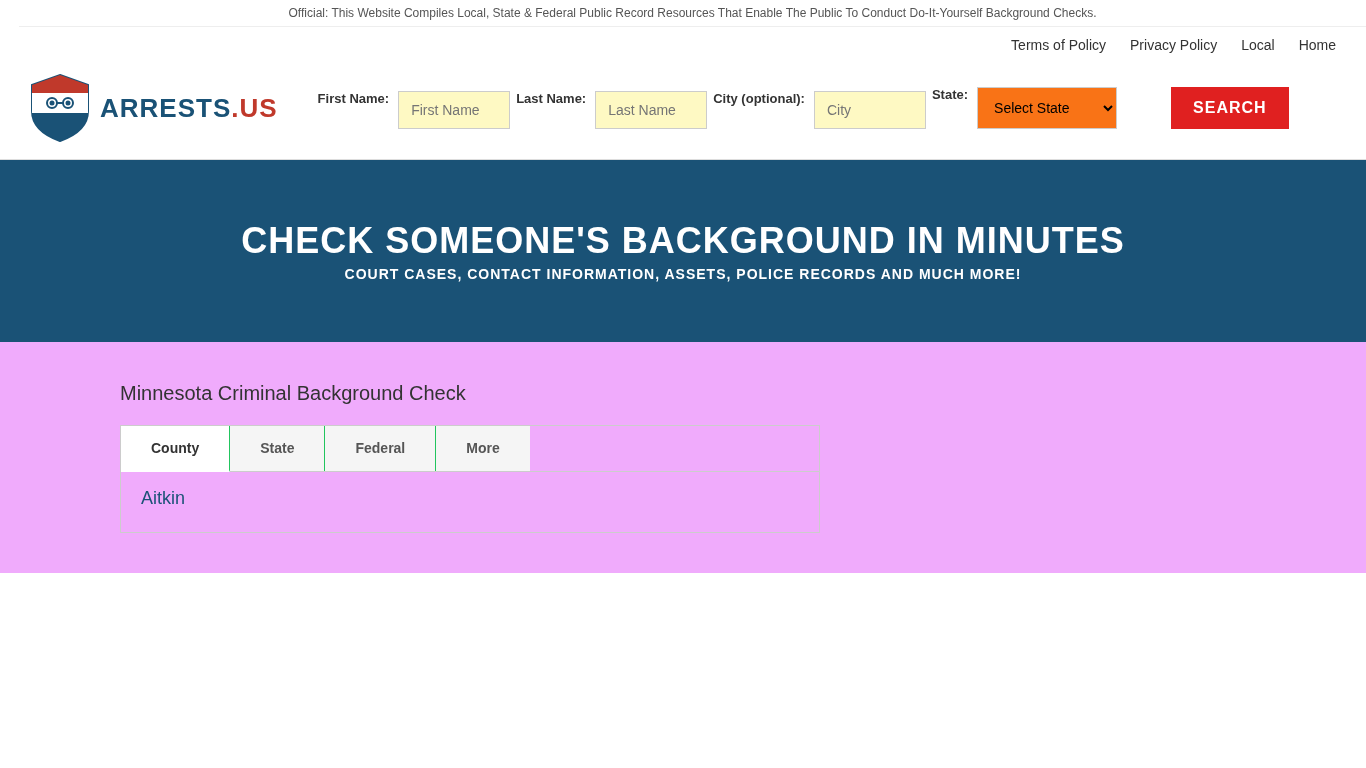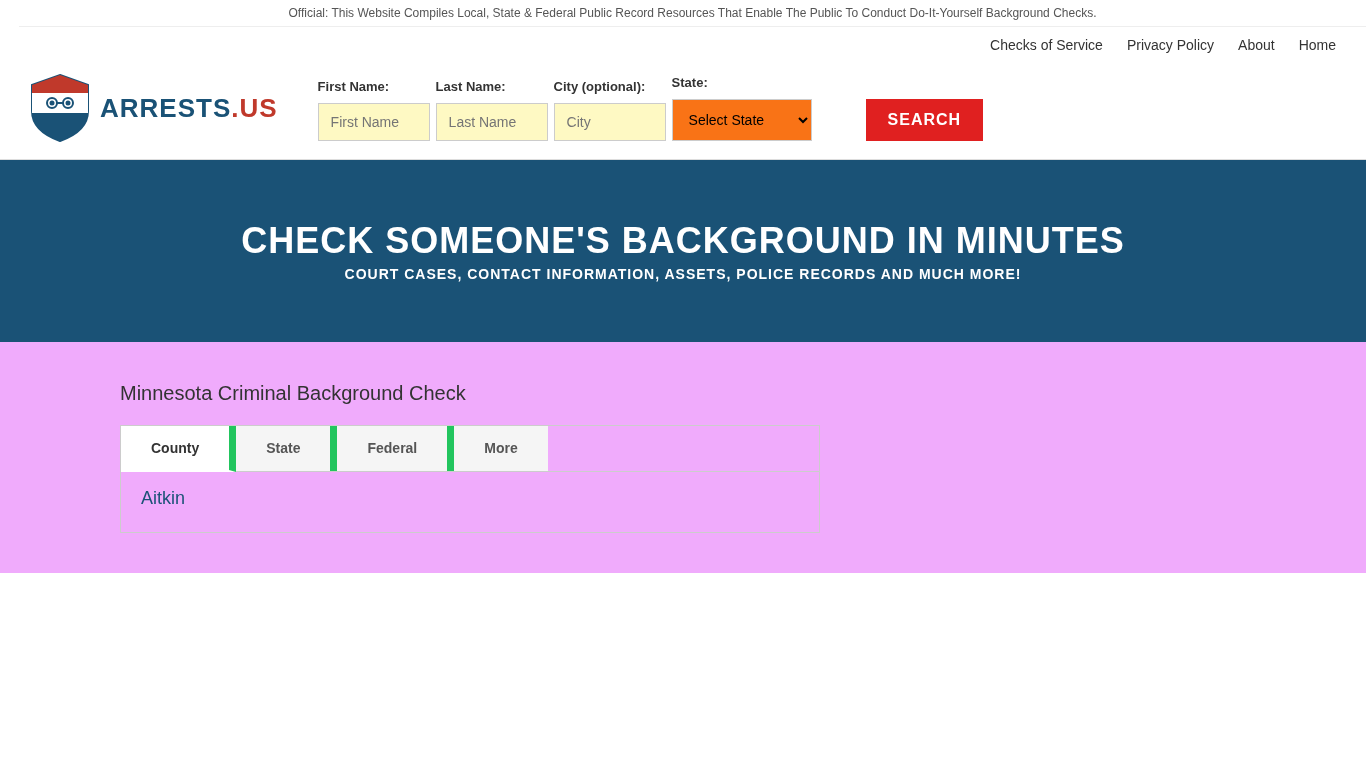--- a/index.html
+++ b/index.html
@@ -66,21 +66,21 @@
 
     .search-area {
       display: flex;
       align-items: flex-end;
       gap: 6px;
       flex: 1;
     }
 
     .search-field {
       display: flex;
-      flex-direction: column;
+      flex-direction: row;
       gap: 9px;
     }
 
     .search-field label {
       font-size: 13px;
       font-weight: bold;
       color: #333;
     }
 
     .search-field input {
@@ -163,21 +163,21 @@
       border-bottom: 1px solid #ccc;
     }
 
     .tab {
       padding: 14px 30px;
       cursor: pointer;
       font-size: 14px;
       font-weight: bold;
       color: #555;
       background: #f5f5f5;
-      border-right: 7px solid #22c55e;
+      border-right: 1px solid #22c55e;
     }
 
     .tab.active {
       background: #fff;
       color: #333;
       border-bottom: 2px solid #fff;
       margin-bottom: -1px;
     }
 
     .tab:last-child {
@@ -196,23 +196,23 @@
     }
   </style>
 </head>
 <body>
 
 <div class="announcement-bar">
   <span>Official: This Website Compiles Local, State &amp; Federal Public Record Resources That Enable The Public To Conduct Do-It-Yourself Background Checks.</span>
 </div>
 
 <nav class="nav-bar">
-  <a href="#">Checks of Service</a>
+  <a href="#">Terms of Policy</a>
   <a href="#">Privacy Policy</a>
-  <a href="#">About</a>
+  <a href="#">Local</a>
   <a href="#">Home</a>
 </nav>
 
 <header class="header">
 
   <a href="#" class="logo-area">
 
     <svg class="logo-shield" viewBox="0 0 60 70" xmlns="http://www.w3.org/2000/svg">
 
       <path d="M30 2 L58 12 L58 38 Q58 58 30 68 Q2 58 2 38 L2 12 Z" fill="#fff" stroke="#1a5276" stroke-width="2"></path>

